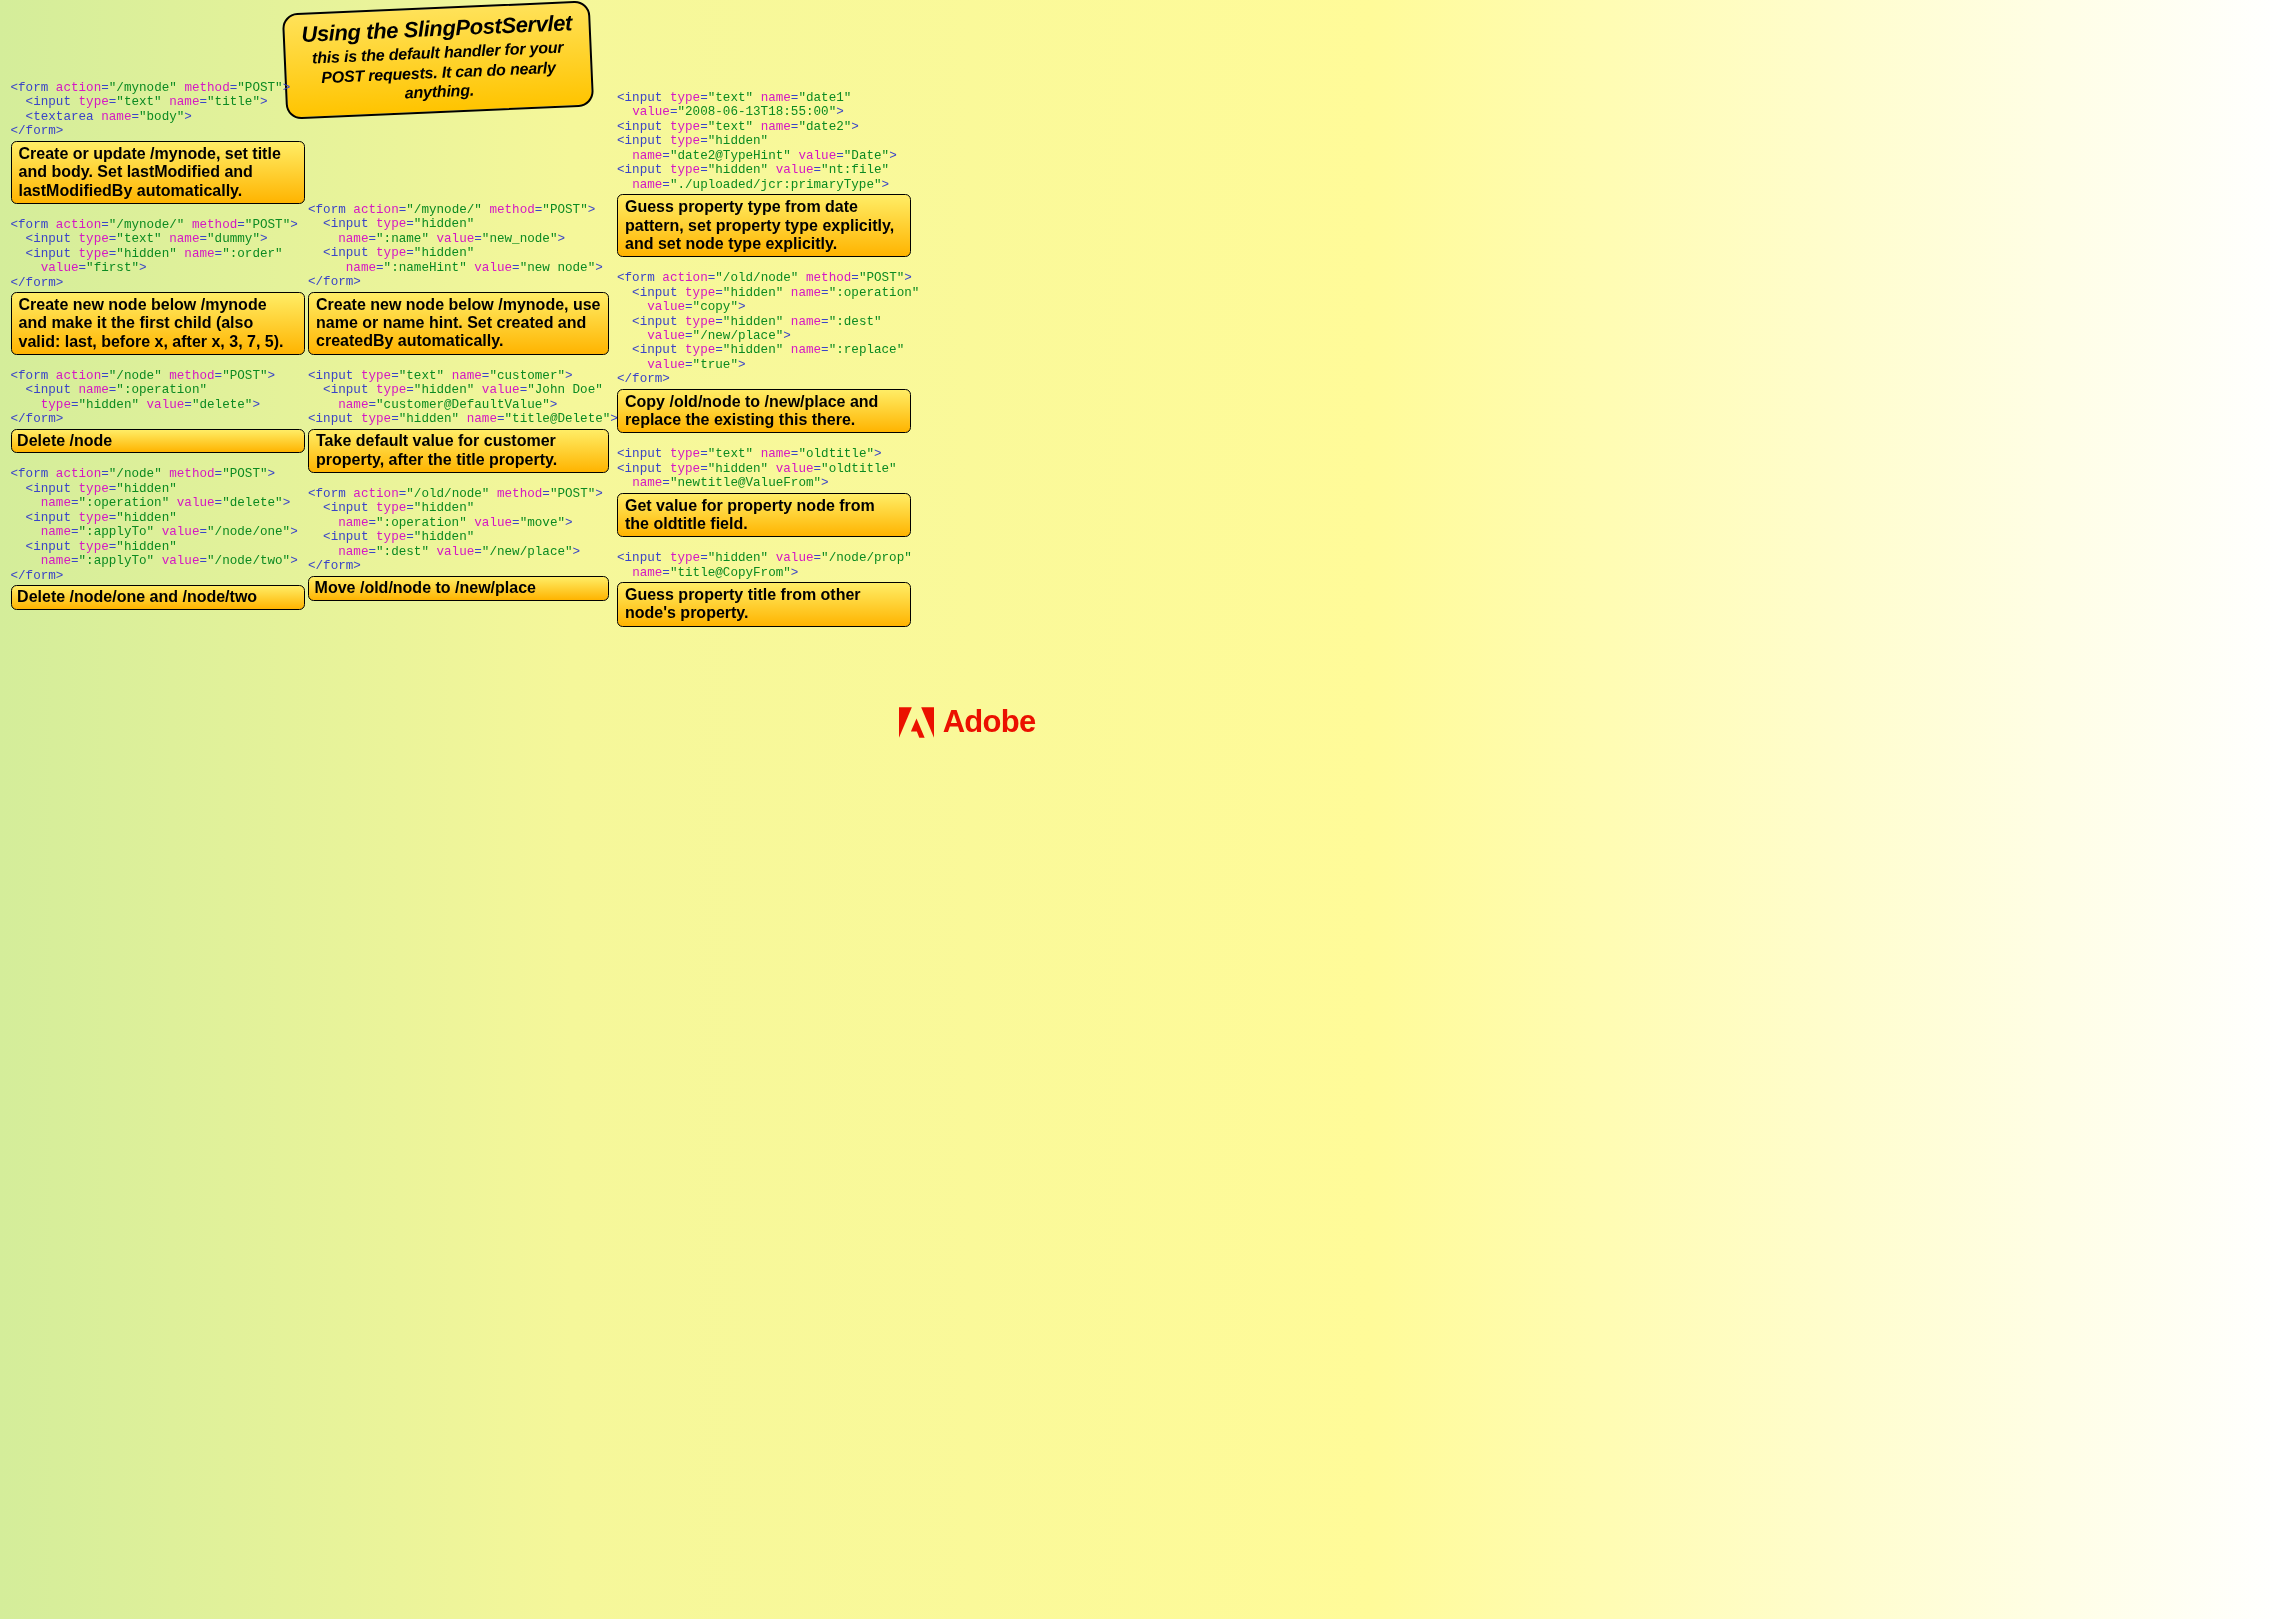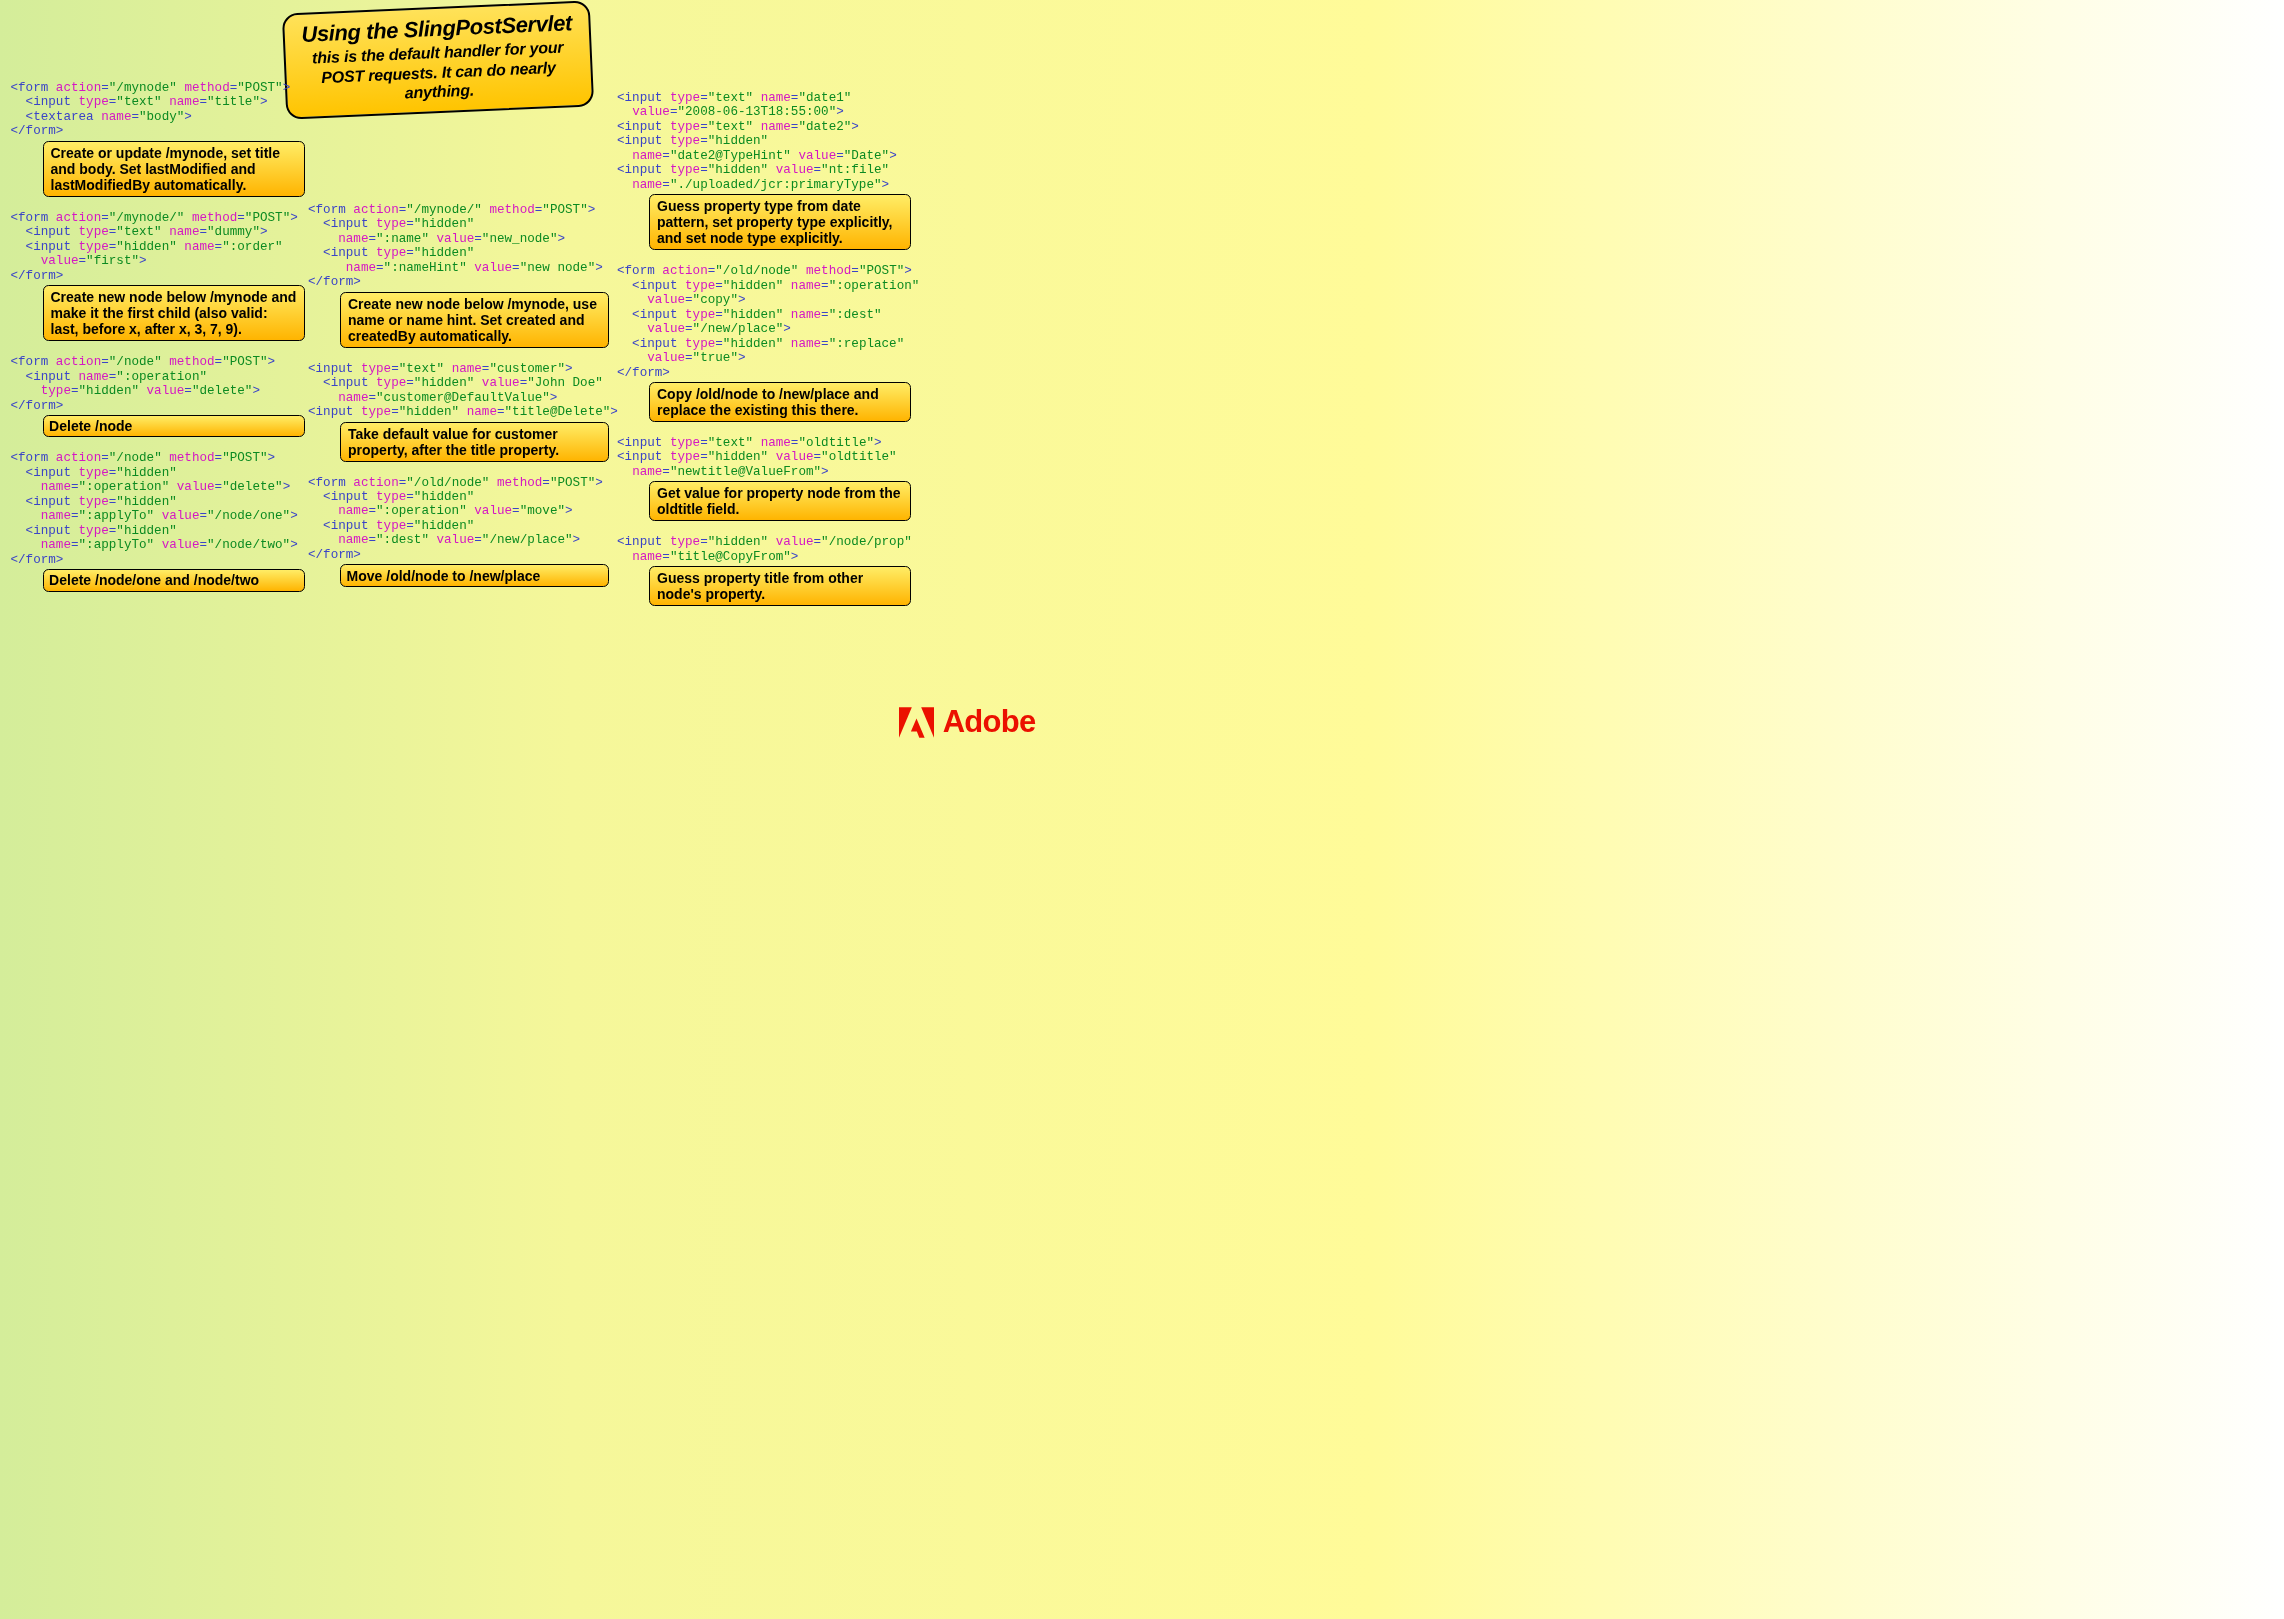--- a/index.html
+++ b/index.html
@@ -30,26 +30,25 @@
   .s-tag  { color: #3a44c7; }
   .s-attr { color: #d518c3; }
   .s-val  { color: #0b8a21; }
   .note {
     background: linear-gradient(180deg, #ffed66 0%, #ffb400 100%);
     border: 1.4px solid #000;
     border-radius: 5.6px;
     padding: 2.8px 7px 2.8px 7px;
     font-family: Arial, Helvetica, sans-serif;
     font-weight: bold;
-    font-size: 14px;
+    font-size: 16px;
     line-height: 1.15;
     margin-top: 2.1px;
     color: #000;
     font-stretch: condensed;
-    margin-left: 32px;
   }
   .note.center { text-align: left; padding: 2.1px 5.6px; }
   .title-card {
     position: absolute;
     left: 284px; top: 7px;
     width: 308px;
     background: linear-gradient(180deg, #ffe259 0%, #ffc400 100%);
     border: 2.1px solid #000;
     border-radius: 15.4px;
     padding: 7px 15.4px 9.8px 15.4px;
@@ -85,21 +84,21 @@
   <div class="t2">this is the default handler for your POST requests. It can do nearly anything.</div>
 </div>
 
 <div class="col col1">
     <div class="block">
       <div class="code"><div><span class="s-tag">&lt;form </span><span class="s-attr">action</span><span class="s-tag">=</span><span class="s-val">"/mynode"</span><span class="s-tag"> </span><span class="s-attr">method</span><span class="s-tag">=</span><span class="s-val">"POST"</span><span class="s-tag">&gt;</span></div><div><span class="s-tag">  &lt;input </span><span class="s-attr">type</span><span class="s-tag">=</span><span class="s-val">"text"</span><span class="s-tag"> </span><span class="s-attr">name</span><span class="s-tag">=</span><span class="s-val">"title"</span><span class="s-tag">&gt;</span></div><div><span class="s-tag">  &lt;textarea </span><span class="s-attr">name</span><span class="s-tag">=</span><span class="s-val">"body"</span><span class="s-tag">&gt;</span></div><div><span class="s-tag">&lt;/form&gt;</span></div></div>
       <div class="note">Create or update /mynode, set title and body. Set lastModified and lastModifiedBy automatically.</div>
     </div>
     <div class="block">
       <div class="code"><div><span class="s-tag">&lt;form </span><span class="s-attr">action</span><span class="s-tag">=</span><span class="s-val">"/mynode/"</span><span class="s-tag"> </span><span class="s-attr">method</span><span class="s-tag">=</span><span class="s-val">"POST"</span><span class="s-tag">&gt;</span></div><div><span class="s-tag">  &lt;input </span><span class="s-attr">type</span><span class="s-tag">=</span><span class="s-val">"text"</span><span class="s-tag"> </span><span class="s-attr">name</span><span class="s-tag">=</span><span class="s-val">"dummy"</span><span class="s-tag">&gt;</span></div><div><span class="s-tag">  &lt;input </span><span class="s-attr">type</span><span class="s-tag">=</span><span class="s-val">"hidden"</span><span class="s-tag"> </span><span class="s-attr">name</span><span class="s-tag">=</span><span class="s-val">":order"</span></div><div><span class="s-tag">    </span><span class="s-attr">value</span><span class="s-tag">=</span><span class="s-val">"first"</span><span class="s-tag">&gt;</span></div><div><span class="s-tag">&lt;/form&gt;</span></div></div>
-      <div class="note">Create new node below /mynode and make it the first child (also valid: last, before x, after x, 3, 7, 9).</div>
+      <div class="note">Create new node below /mynode and make it the first child (also valid: last, before x, after x, 3, 7, 5).</div>
     </div>
     <div class="block">
       <div class="code"><div><span class="s-tag">&lt;form </span><span class="s-attr">action</span><span class="s-tag">=</span><span class="s-val">"/node"</span><span class="s-tag"> </span><span class="s-attr">method</span><span class="s-tag">=</span><span class="s-val">"POST"</span><span class="s-tag">&gt;</span></div><div><span class="s-tag">  &lt;input </span><span class="s-attr">name</span><span class="s-tag">=</span><span class="s-val">":operation"</span></div><div><span class="s-tag">    </span><span class="s-attr">type</span><span class="s-tag">=</span><span class="s-val">"hidden"</span><span class="s-tag"> </span><span class="s-attr">value</span><span class="s-tag">=</span><span class="s-val">"delete"</span><span class="s-tag">&gt;</span></div><div><span class="s-tag">&lt;/form&gt;</span></div></div>
       <div class="note center">Delete /node</div>
     </div>
     <div class="block">
       <div class="code"><div><span class="s-tag">&lt;form </span><span class="s-attr">action</span><span class="s-tag">=</span><span class="s-val">"/node"</span><span class="s-tag"> </span><span class="s-attr">method</span><span class="s-tag">=</span><span class="s-val">"POST"</span><span class="s-tag">&gt;</span></div><div><span class="s-tag">  &lt;input </span><span class="s-attr">type</span><span class="s-tag">=</span><span class="s-val">"hidden"</span></div><div><span class="s-tag">    </span><span class="s-attr">name</span><span class="s-tag">=</span><span class="s-val">":operation"</span><span class="s-tag"> </span><span class="s-attr">value</span><span class="s-tag">=</span><span class="s-val">"delete"</span><span class="s-tag">&gt;</span></div><div><span class="s-tag">  &lt;input </span><span class="s-attr">type</span><span class="s-tag">=</span><span class="s-val">"hidden"</span></div><div><span class="s-tag">    </span><span class="s-attr">name</span><span class="s-tag">=</span><span class="s-val">":applyTo"</span><span class="s-tag"> </span><span class="s-attr">value</span><span class="s-tag">=</span><span class="s-val">"/node/one"</span><span class="s-tag">&gt;</span></div><div><span class="s-tag">  &lt;input </span><span class="s-attr">type</span><span class="s-tag">=</span><span class="s-val">"hidden"</span></div><div><span class="s-tag">    </span><span class="s-attr">name</span><span class="s-tag">=</span><span class="s-val">":applyTo"</span><span class="s-tag"> </span><span class="s-attr">value</span><span class="s-tag">=</span><span class="s-val">"/node/two"</span><span class="s-tag">&gt;</span></div><div><span class="s-tag">&lt;/form&gt;</span></div></div>
       <div class="note center">Delete /node/one and /node/two</div>
     </div>
   </div>

